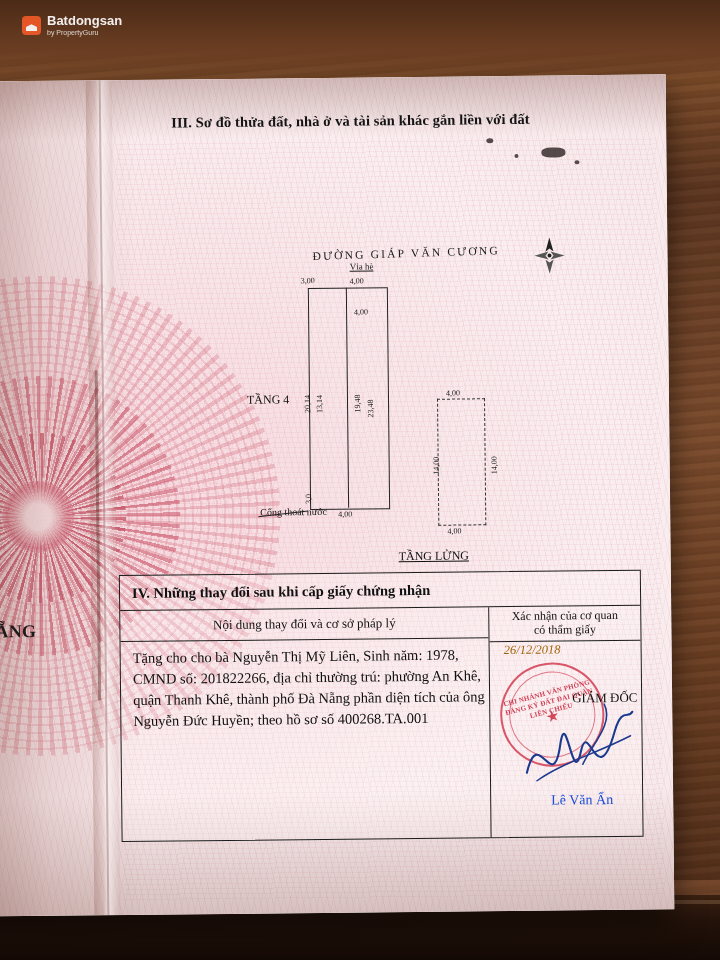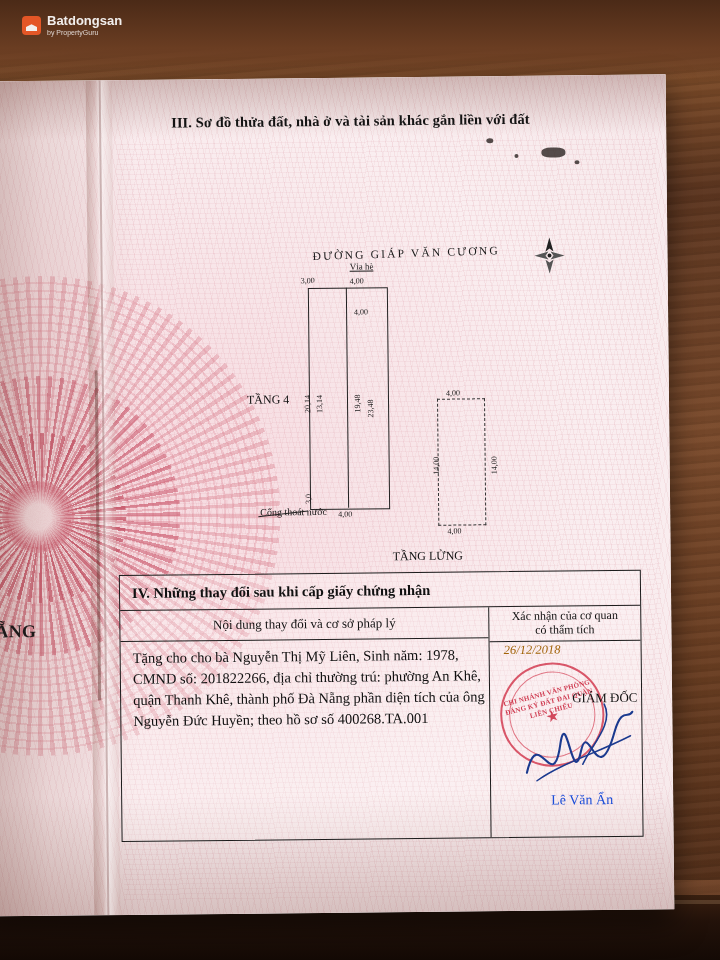--- a/index.html
+++ b/index.html
@@ -228,21 +228,21 @@
     white-space: nowrap;
   }
   .dim-v { transform: rotate(-90deg); transform-origin: left top; }
   .lbl {
     position: absolute;
     font-size: 12px;
     color: #121212;
     white-space: nowrap;
   }
   .lbl-tang1 { left: 128px; top: 254px; }
-  .lbl-tanglung { left: 272px; top: 412px; }
+  .lbl-tanglung { left: 278px; top: 412px; text-decoration: underline; }
   .lbl-cong { left: 140px; top: 368px; font-size: 10px; }
   .arrow-line {
     position: absolute;
     left: 138px; top: 375px; width: 50px; height: 1px;
     background: #222;
     transform: rotate(-6deg);
   }
 
   
   .sec4 {
@@ -458,21 +458,21 @@
           <div class="sec4-content">
             <div>Tặng cho cho bà Nguyễn Thị Mỹ Liên, Sinh năm: 1978,</div>
             <div>CMND số: 201822266, địa chỉ thường trú: phường An Khê,</div>
             <div>quận Thanh Khê, thành phố Đà Nẵng phần diện tích của ông</div>
             <div>Nguyễn Đức Huyền; theo hồ sơ số 400268.TA.001</div>
           </div>
         </div>
         <div class="sec4-right">
           <div class="sec4-colhead two">
             <span>Xác nhận của cơ quan</span>
-            <span>có thẩm tích</span>
+            <span>có thẩm giấy</span>
           </div>
           <div class="stamp-date">26/12/2018</div>
 
           <div class="red-stamp">
             <div class="inner-ring"></div>
             <span>CHI NHÁNH VĂN PHÒNG ĐĂNG KÝ ĐẤT ĐAI QUẬN LIÊN CHIỂU</span>
             <div class="stamp-star">★</div>
           </div>
 
           <div class="giamdoc">GIÁM ĐỐC</div>

